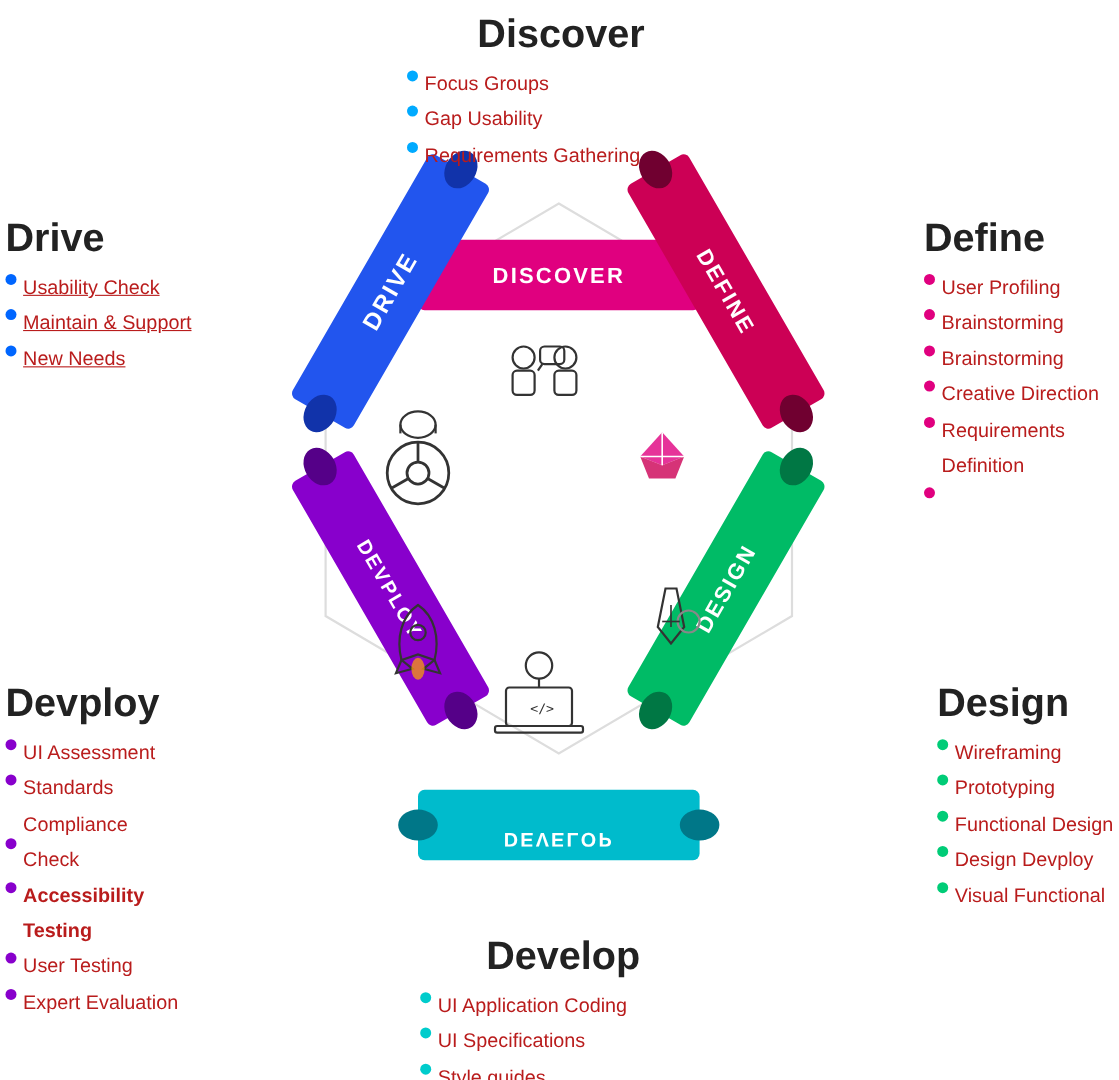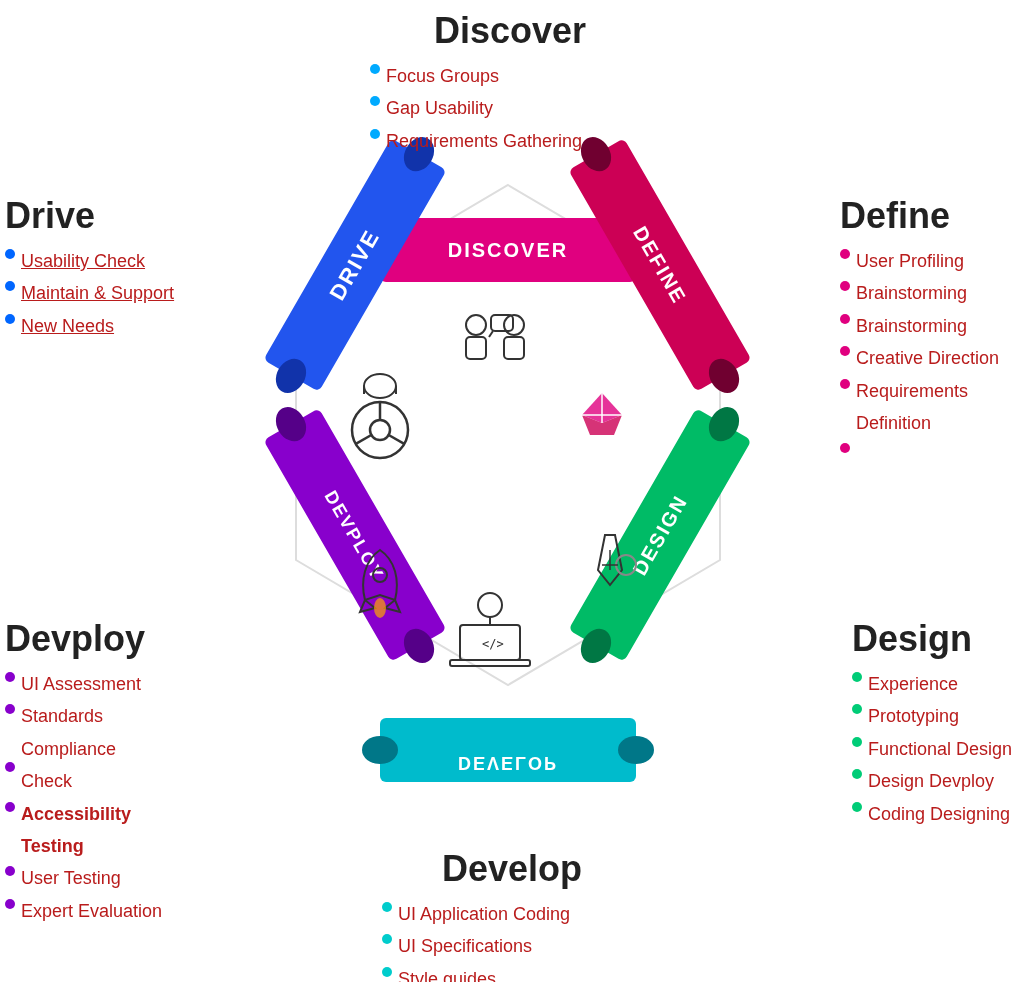--- a/index.html
+++ b/index.html
@@ -197,37 +197,37 @@
         <span class="dot" style="background:#e0007f;"></span>
       </li>
     </ul>
   </div>
 
   <div style="position:absolute; top:618px; left:852px;">
     <div style="font-size:36px;font-weight:bold;color:#222;margin-bottom:8px;">Design</div>
     <ul class="bullet-list" style="position:relative;">
       <li>
         <span class="dot" style="background:#00cc77;"></span>
-        <span>Experience</span>
+        <span>Wireframing</span>
       </li>
       <li>
         <span class="dot" style="background:#00cc77;"></span>
         <span>Prototyping</span>
       </li>
       <li>
         <span class="dot" style="background:#00cc77;"></span>
         <span>Functional Design</span>
       </li>
       <li>
         <span class="dot" style="background:#00cc77;"></span>
         <span>Design Devploy</span>
       </li>
       <li>
         <span class="dot" style="background:#00cc77;"></span>
-        <span>Coding Designing</span>
+        <span>Visual Functional</span>
       </li>
     </ul>
   </div>
 
   <div style="position:absolute; top:848px; left:382px;">
     <div style="font-size:36px;font-weight:bold;color:#222;margin-bottom:8px;text-align:center;width:260px;">Develop</div>
     <ul class="bullet-list" style="position:relative;">
       <li>
         <span class="dot" style="background:#00cccc;"></span>
         <span>UI Application Coding</span>

